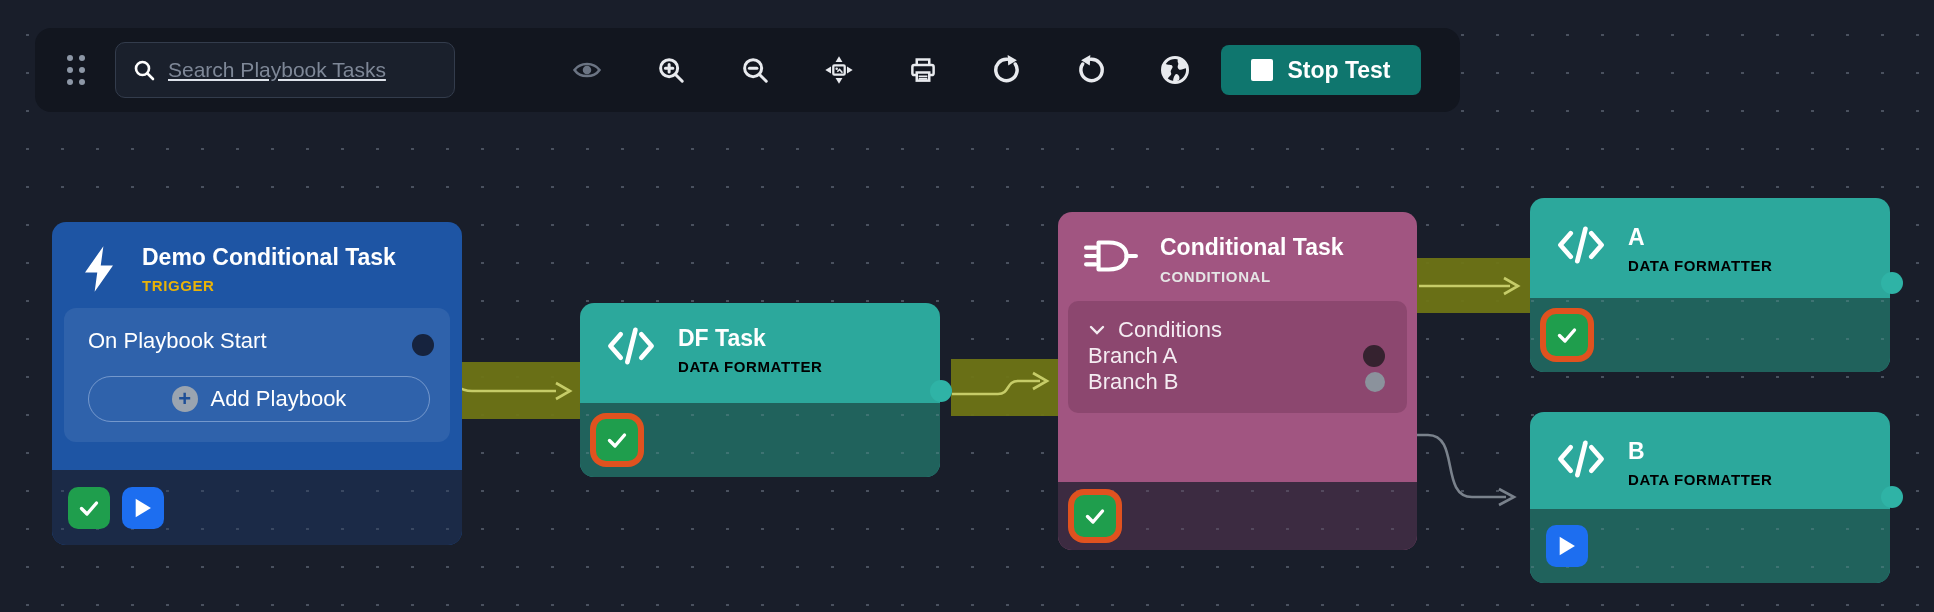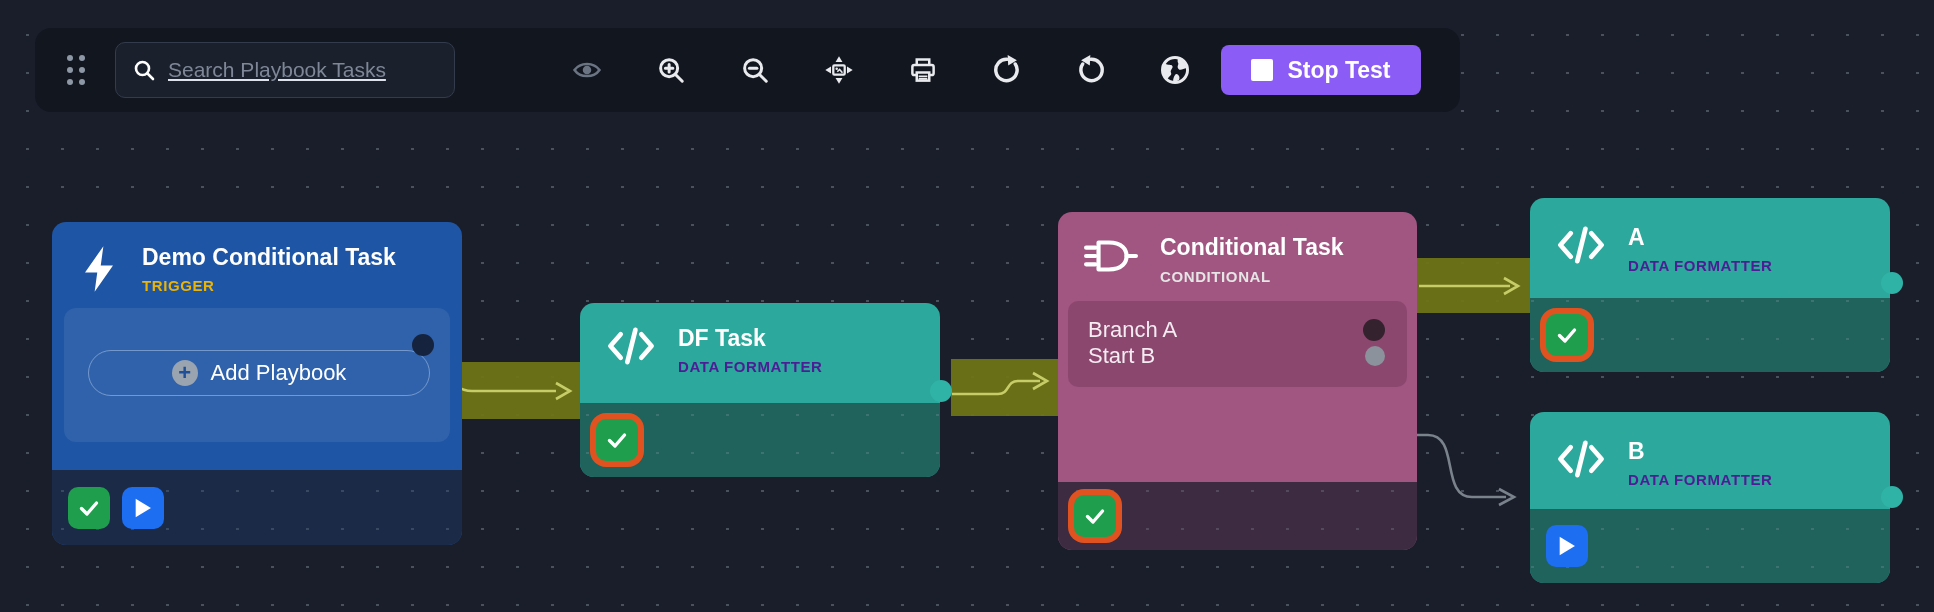--- a/index.html
+++ b/index.html
@@ -31,21 +31,21 @@
     display:flex; align-items:center; padding:0 16px; gap:12px;
   }
   .searchbox input {
     flex:1; background:transparent; border:none; outline:none;
     color:#DDE2EA; font-size:21px; font-family:"Liberation Sans",sans-serif;text-decoration:underline;
   }
   .searchbox input::placeholder { color:#7E8797; }
   .tb-icons { display:flex; align-items:center; gap:44px; margin-left:112px; }
   .tb-btn { width:40px; height:40px; display:flex; align-items:center; justify-content:center; cursor:pointer; border:none; background:transparent; }
   .stop-btn {
-    margin-left:26px; width:200px; height:50px; background:#8b5cf6; border:none;
+    margin-left:26px; width:200px; height:50px; background:#0f766e; border:none;
     border-radius:8px; color:#fff; font-size:23px; font-weight:700;
     display:flex; align-items:center; justify-content:center; gap:14px; cursor:pointer;
     font-family:"Liberation Sans",sans-serif;
   }
   .stop-square { width:22px; height:22px; background:#fff; border-radius:2px; }
   
   .node { position:absolute; border-radius:14px; overflow:hidden; cursor:pointer; }
   .node-head { display:flex; align-items:flex-start; gap:22px; padding:22px 24px 0 26px; }
   .node-title { color:#fff; font-size:23px; font-weight:700; line-height:1.15; }
   .node-sub { font-size:15px; font-weight:700; letter-spacing:0.6px; margin-top:7px; }
@@ -64,21 +64,21 @@
   .add-trigger {
     margin-top:22px; width:100%; height:46px; background:transparent;
     border:1.5px solid rgba(185,205,238,0.5); border-radius:23px; cursor:pointer;
     display:flex; align-items:center; justify-content:center; gap:13px;
     color:#fff; font-size:22px; font-family:"Liberation Sans",sans-serif;
   }
   .plus-circ { width:26px; height:26px; border-radius:50%; background:#9AA4B0; color:#1E4F97; font-size:22px; font-weight:700; display:flex; align-items:center; justify-content:center; line-height:1; }
   .n-trigger .footer { height:75px; background-color:#1B2A47; }
   
   .n-teal { width:360px; background:#2CA89C; }
-  .n-teal .node-sub { color:#4c1d95; }
+  .n-teal .node-sub { color:#000000; }
   .n-teal .footer { height:74px; background-color:#20625C; }
   .n-df { left:580px; top:303px; height:174px; }
   .n-a  { left:1530px; top:198px; height:174px; }
   .n-b  { left:1530px; top:412px; height:171px; }
   
   .n-cond { left:1058px; top:212px; width:359px; height:338px; background:#A15581; }
   .n-cond .node-sub { color:#e5e5e5;margin-top:8px; }
   .cond-panel { margin:16px 10px 0 10px; background:rgba(42,12,36,0.18); border-radius:10px; padding:16px 16px 18px 20px; }
   .cond-row { display:flex; align-items:center; gap:12px; color:#F4ECF2; font-size:22px; cursor:pointer; position:relative; }
   .branch-row { padding-right:6px; }
@@ -210,20 +210,23 @@
         <svg width="42" height="50" viewBox="0 0 24 28">
           <path d="M14.5,1 L4,16 H11 L9.5,27 L20,12 H13 Z" fill="#fff"></path>
         </svg>
       </span>
       <div>
         <div class="node-title">Demo Conditional Task</div>
         <div class="node-sub">TRIGGER</div>
       </div>
     </div>
     <div class="trig-panel">
+      <div class="trig-row">
+        <span>On Playbook Start</span>
+      </div>
       <span class="trig-dot"></span>
       <button class="add-trigger">
         <span class="plus-circ">+</span>
         <span>Add Playbook</span>
       </button>
     </div>
     <div class="footer dotted">
       <span class="badge success">
         <svg width="24" height="24" viewBox="0 0 24 24" fill="none" stroke="#fff" stroke-width="3.4" stroke-linecap="round" stroke-linejoin="round">
             <path d="M4.5 12.5 L10 18 L19.5 7"></path>
@@ -268,26 +271,34 @@
           <path d="M14,7 H24 C37,7 41,14 41,20 C41,26 37,33 24,33 H14 Z"></path>
           <path d="M41,20 H50"></path>
         </svg>
       </span>
       <div>
         <div class="node-title">Conditional Task</div>
         <div class="node-sub">CONDITIONAL</div>
       </div>
     </div>
     <div class="cond-panel">
+      <div class="cond-row">
+        <span>
+          <svg width="18" height="14" viewBox="0 0 18 14" fill="none" stroke="#F4ECF2" stroke-width="2.4" stroke-linecap="round">
+              <path d="M3,4 L9,10 L15,4"></path>
+            </svg>
+        </span>
+        <span>Conditions</span>
+      </div>
       <div class="cond-row branch-row">
         <span>Branch A</span>
         <span class="branch-dot dot-dark"></span>
       </div>
       <div class="cond-row branch-row">
-        <span>Start B</span>
+        <span>Branch B</span>
         <span class="branch-dot dot-gray"></span>
       </div>
     </div>
     <div class="footer dotted">
       <span class="badge success hl">
         <svg width="24" height="24" viewBox="0 0 24 24" fill="none" stroke="#fff" stroke-width="3.4" stroke-linecap="round" stroke-linejoin="round">
             <path d="M4.5 12.5 L10 18 L19.5 7"></path>
           </svg>
       </span>
     </div>

